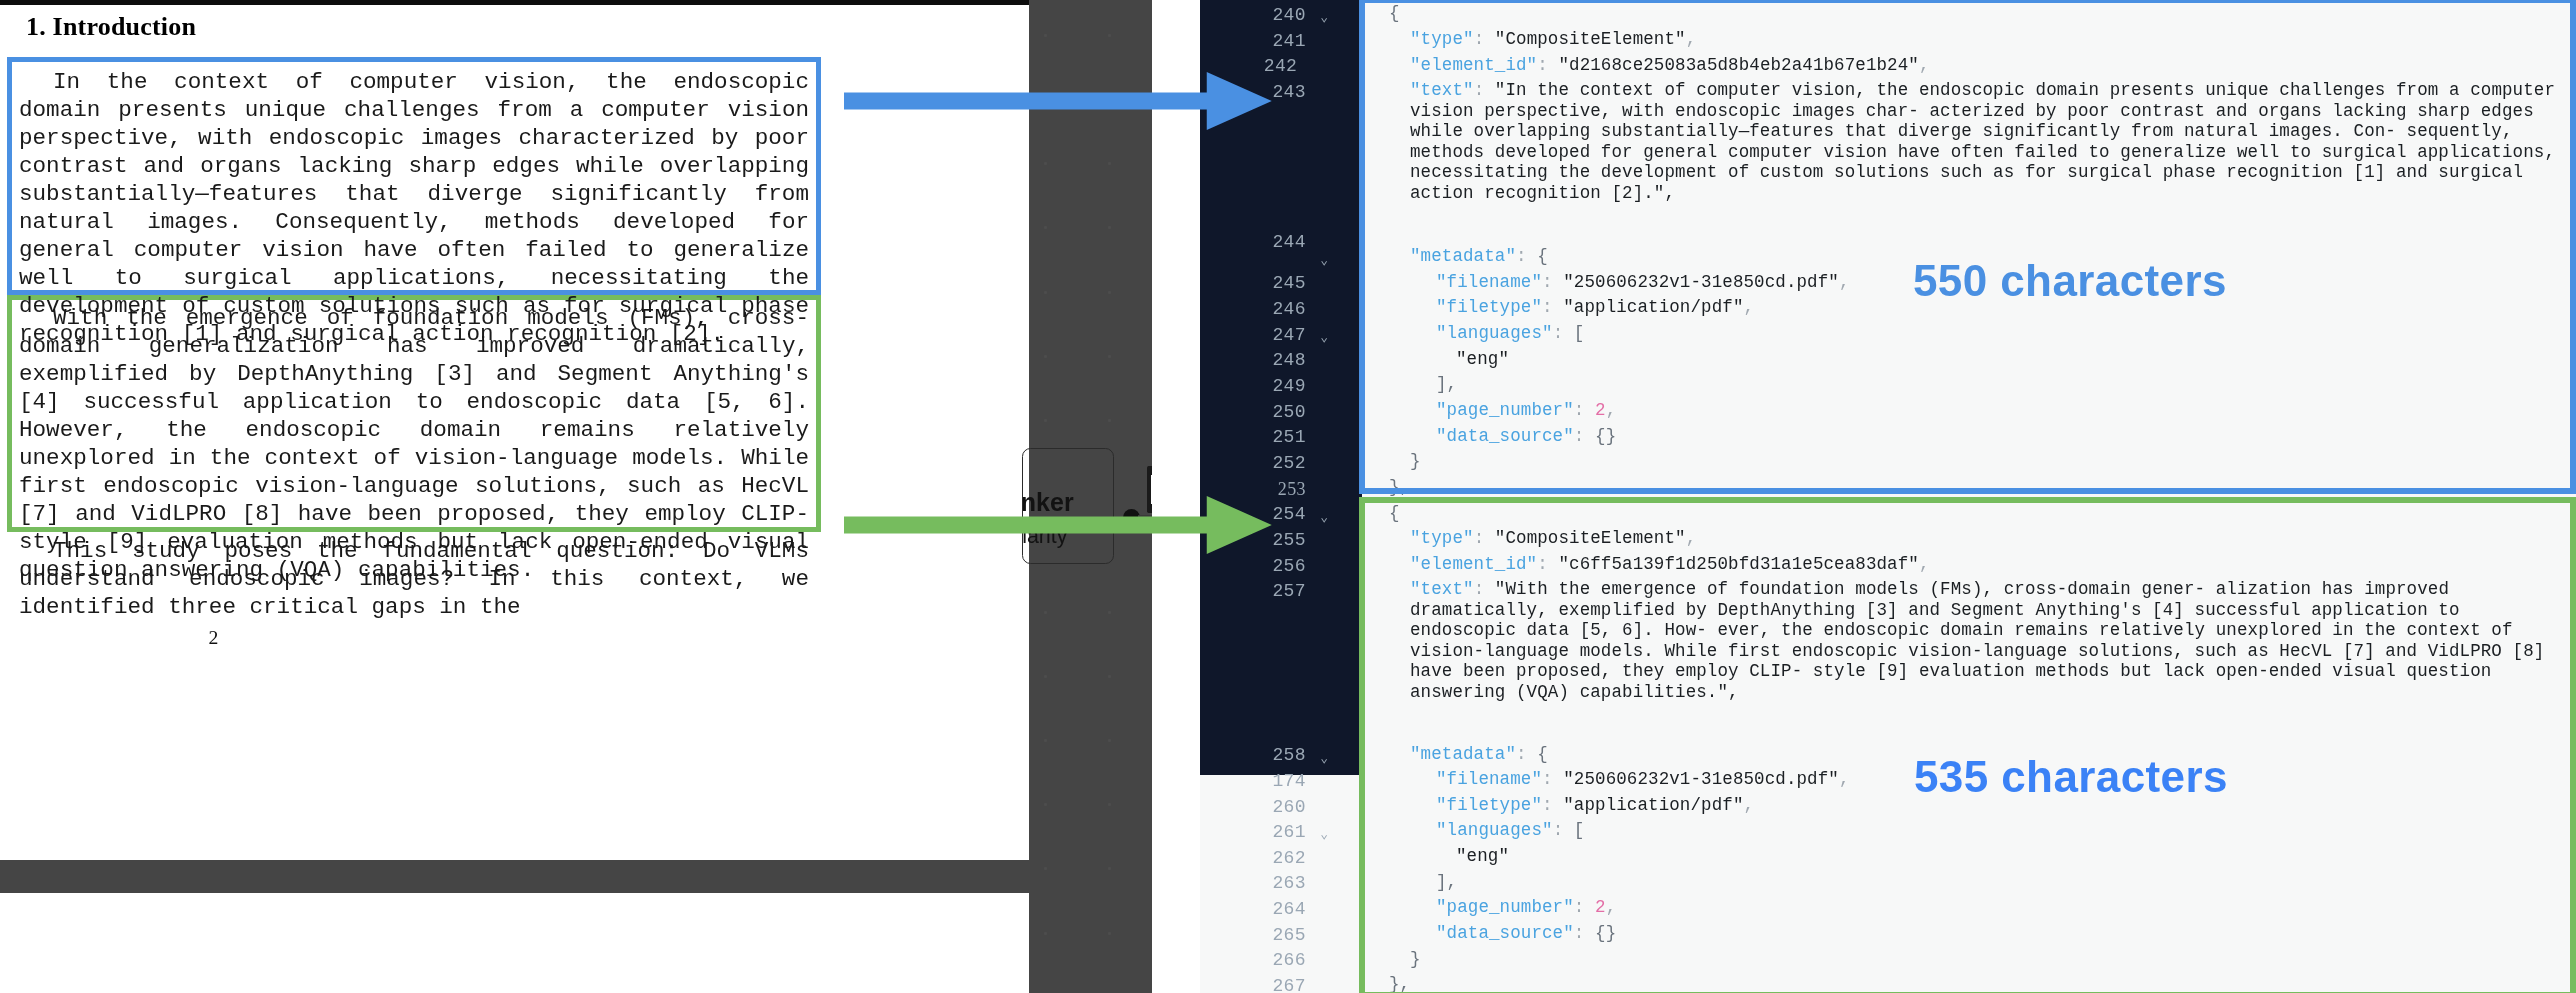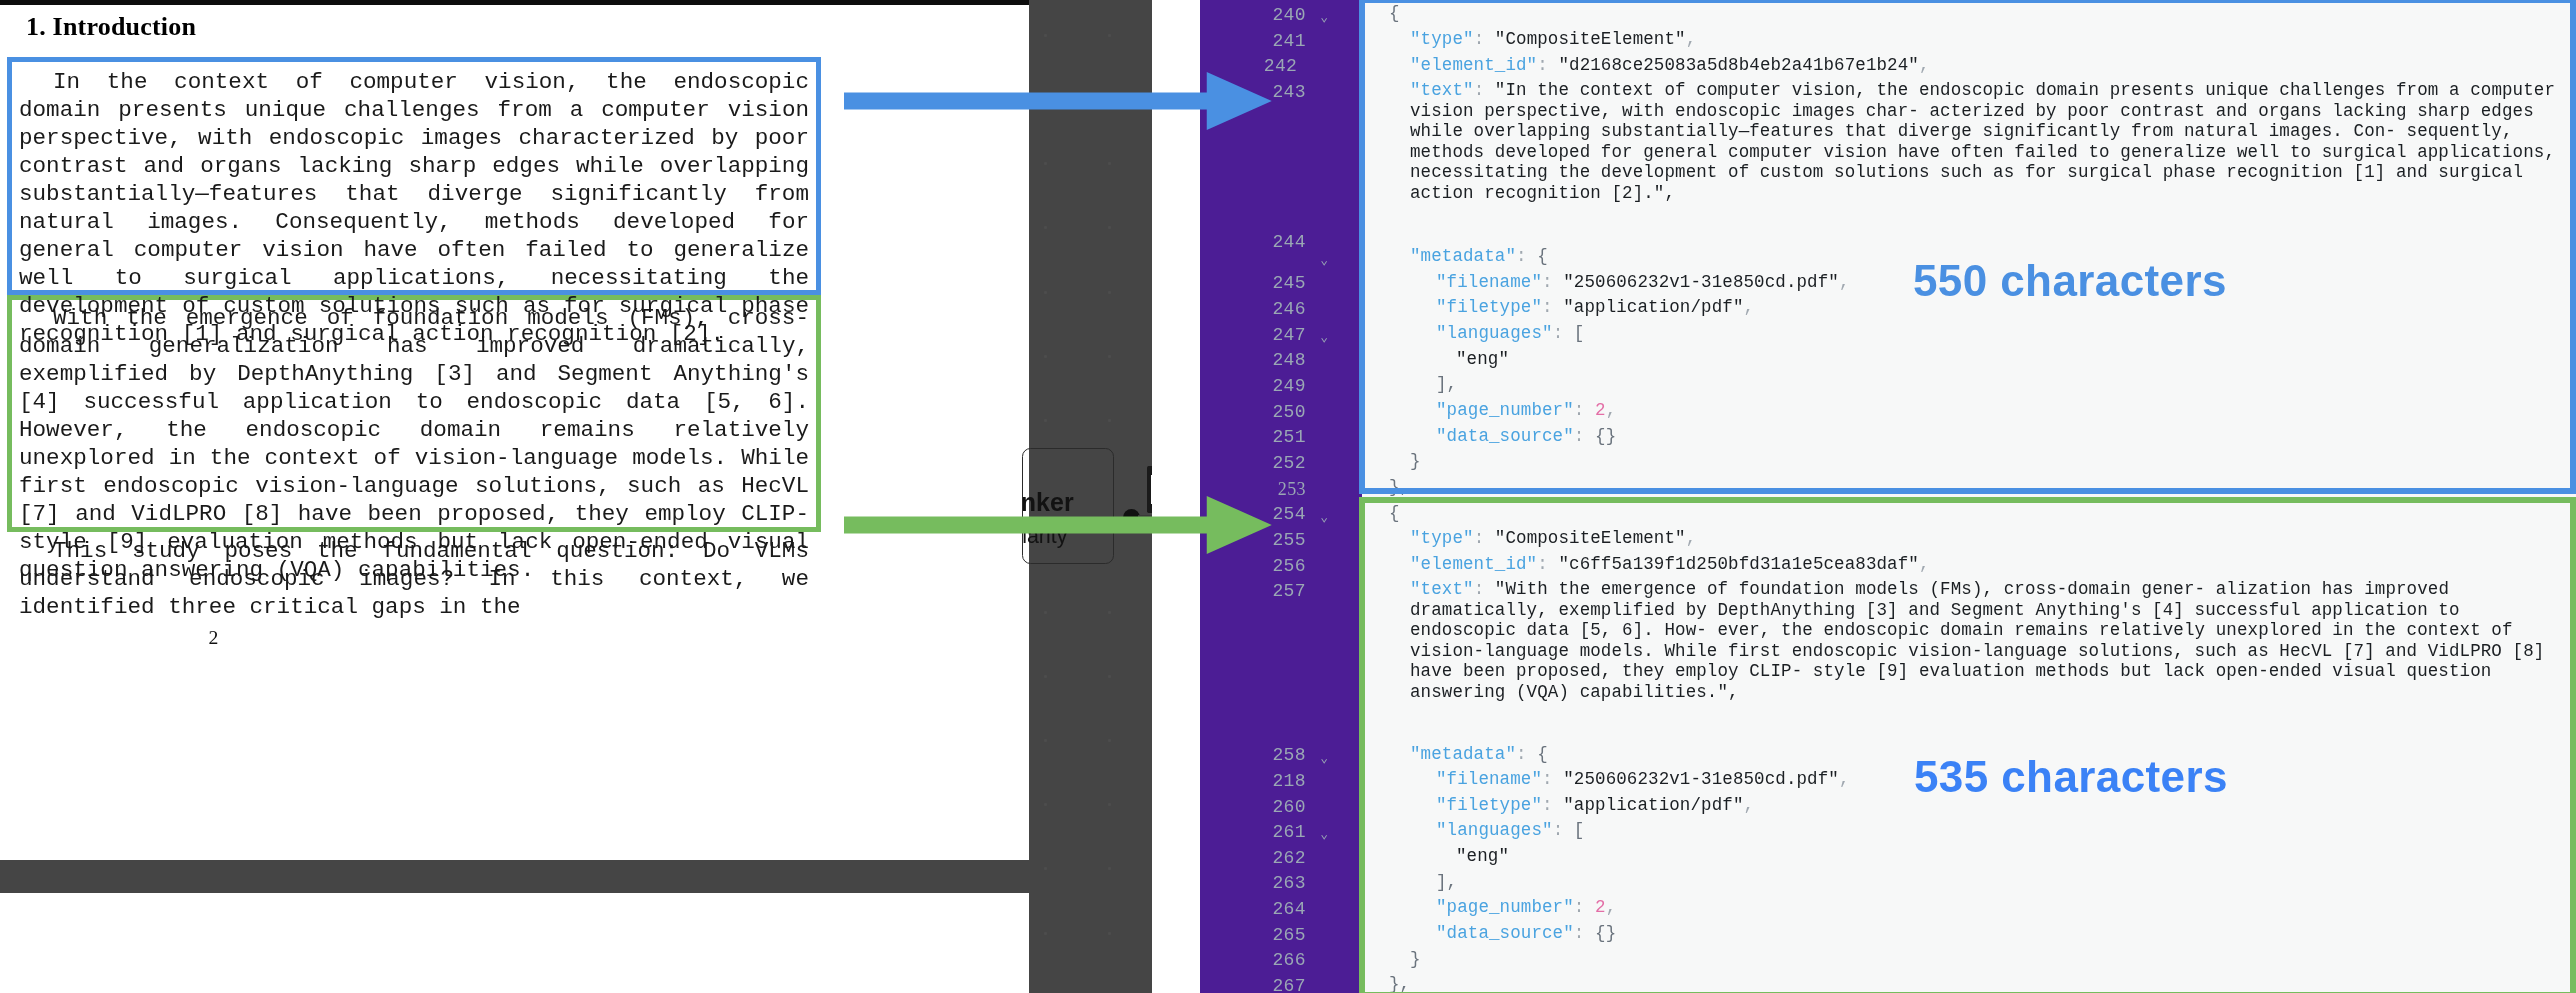--- a/index.html
+++ b/index.html
@@ -149,22 +149,22 @@
 
   
   .editor {
     position: absolute; top: 0; left: 1200px;
     width: 1376px; height: 993px;
     background: #f7f8f8;
     font-family: "Liberation Mono", monospace;
   }
   .gutter {
     position: absolute; top: 0; left: 0;
-    width: 162px; height: 993px;
-    background: #4c1d95;
+    width: 162px; height: 775px;
+    background: #0f172a;
   }
   .ln {
     position: absolute;
     right: 56px;
     font-size: 18px;
     color: #9aa7b4;
     text-align: right;
     width: 51px;
     letter-spacing: 0.4px;
   }
@@ -321,21 +321,21 @@
       <div class="ln" style="top:479px;font-family:Liberation Serif, serif;">253</div>
 
       <div class="ln" style="top:504px;">254</div>
       <div class="chev" style="top:509px;">⌄</div>
       <div class="ln" style="top:530px;">255</div>
       <div class="ln" style="top:556px;">256</div>
       <div class="ln" style="top:581px;">257</div>
 
       <div class="ln" style="top:745px;">258</div>
       <div class="chev" style="top:750px;">⌄</div>
-      <div class="ln" style="top:771px;">218</div>
+      <div class="ln" style="top:771px;">174</div>
       <div class="ln" style="top:797px;">260</div>
       <div class="ln" style="top:822px;">261</div>
       <div class="chev" style="top:826px;">⌄</div>
       <div class="ln" style="top:848px;">262</div>
       <div class="ln" style="top:873px;">263</div>
       <div class="ln" style="top:899px;">264</div>
       <div class="ln" style="top:925px;">265</div>
       <div class="ln" style="top:950px;">266</div>
       <div class="ln" style="top:976px;">267</div>
     </div>

